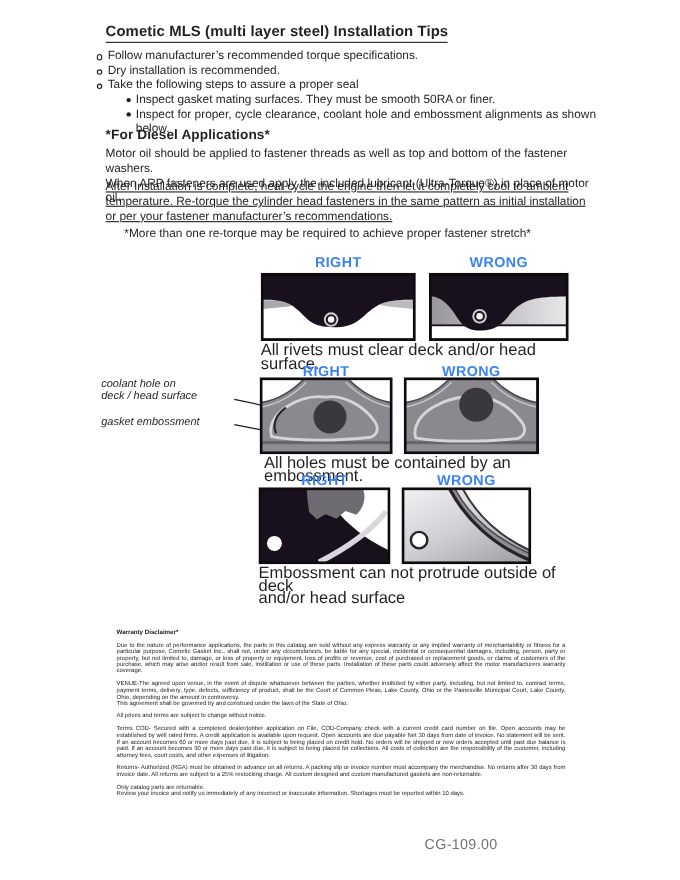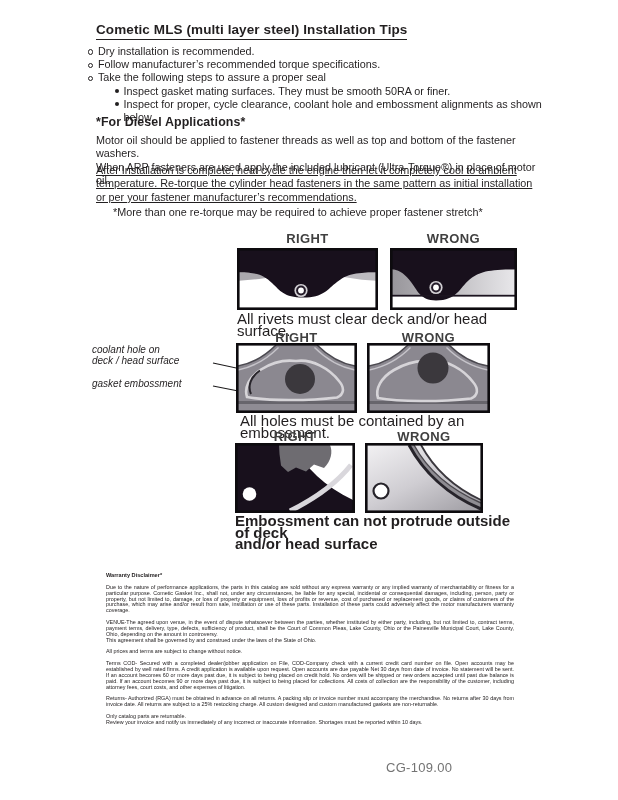--- a/index.html
+++ b/index.html
@@ -14,21 +14,21 @@
   .brow{display:flex;}
   .brow .glyph-o{flex:none;width:3.4px;height:3.4px;border:1.1px solid #221f20;border-radius:50%;
                  margin:4.3px 4.5px 0 0;}
   .brow .glyph-f{flex:none;width:4px;height:4px;background:#221f20;border-radius:50%;
                  margin:4.3px 4.5px 0 0;}
   .brow.sub{margin-left:27px;}
 
   .h2{font-size:12.4px;font-weight:bold;letter-spacing:.1px;}
   .para{font-size:10.8px;line-height:13.4px;white-space:pre-line;width:452px;}
 
-  .dlabel{font-size:13px;font-weight:700;letter-spacing:.4px;text-align:center;color:#404040;}
+  .dlabel{font-size:13px;font-weight:700;letter-spacing:.4px;text-align:center;color:#3b82f6;}
   .caption{font-size:15px;line-height:11.5px;white-space:pre-line;}
 
   .side-label{font-size:10px;line-height:10.8px;text-align:left;white-space:pre-line;font-style:italic;}
 
   .legal{width:408px;font-size:5.4px;line-height:5.9px;text-align:justify;color:#262324;}
   .legal .lh{font-weight:bold;font-size:5.6px;margin:0 0 5.8px 0;text-align:left;}
   .legal p{margin:0 0 5.8px 0;white-space:pre-line;}
 
   .docnum{font-size:13px;letter-spacing:.3px;color:#737373;}
   svg{display:block;}
@@ -38,25 +38,25 @@
 
 <div class="page">
 
   <div class="abs" style="left:96px;top:20px;">
     <span class="doc-title">Cometic MLS (multi layer steel) Installation Tips</span>
   </div>
 
   <div class="abs bullets" style="left:88px;top:45px;width:470px;">
     <div class="brow">
         <span class="glyph-o"></span>
-        <span>Dry installation is recommended.</span>
+        <span>Follow manufacturer’s recommended torque specifications.</span>
       </div>
     <div class="brow">
         <span class="glyph-o"></span>
-        <span>Follow manufacturer’s recommended torque specifications.</span>
+        <span>Dry installation is recommended.</span>
       </div>
     <div class="brow">
         <span class="glyph-o"></span>
         <span>Take the following steps to assure a proper seal</span>
       </div>
     <div class="brow sub">
         <span class="glyph-f"></span>
         <span>Inspect gasket mating surfaces.  They must be smooth 50RA or finer.</span>
       </div>
     <div class="brow sub">
@@ -178,21 +178,21 @@
     <rect x="2" y="2" width="114" height="66" fill="#ffffff"></rect>
     <path d="M2,2 H56 C68,24 88,44 116,57 L116,68 H2 Z" fill="url(#p3wg)"></path>
     <path d="M56,2 C68,24 88,44 116,57" fill="none" stroke="#3a373d" stroke-width="1.8"></path>
     <path d="M49,2 C62,26 84,46 116,60 L116,66 C82,52 58,28 44,2 Z" fill="#8e8c92"></path>
     <path d="M44,2 C58,28 82,52 116,66" fill="none" stroke="#26232a" stroke-width="3"></path>
     <path d="M49,2 C62,26 84,46 116,60" fill="none" stroke="#4a474d" stroke-width="1.4"></path>
     <circle cx="16" cy="48" r="7.5" fill="#ffffff" stroke="#26232a" stroke-width="2.2"></circle>
     <rect x="1.3" y="1.3" width="115.4" height="67.4" fill="none" stroke="#0d0b0e" stroke-width="2.6"></rect>
   </svg>
 
-  <div class="abs caption" style="left:235px;top:515px;width:280px;font-weight:bold;">Embossment can not protrude outside of deck
+  <div class="abs caption" style="left:235px;top:515px;width:280px;">Embossment can not protrude outside of deck
 and/or head surface</div>
 
   <div class="abs legal" style="left:106px;top:573px;">
     <div class="lh">Warranty Disclaimer*</div>
     <p>Due to the nature of performance applications, the parts in this catalog are sold without any express warranty or any implied warranty of merchantability or fitness for a particular purpose.  Cometic Gasket Inc., shall not, under any circumstances, be liable for any special, incidental or consequential damages, including, person, party or property, but not limited to, damage, or loss of property or equipment, loss of profits or revenue, cost of purchased or replacement goods, or claims of customers of the purchase, which may arise and/or result from sale, instillation or use of these parts.  Installation of these parts could adversely affect the motor manufacturers warranty coverage.</p>
     <p>VENUE-The agreed upon venue, in the event of dispute whatsoever between the parties, whether instituted by either party, including, but not limited to, contract terms, payment terms, delivery, type, defects, sufficiency of product, shall be the Court of Common Pleas, Lake County, Ohio or the Painesville Municipal Court, Lake County, Ohio, depending on the amount in controversy.
 This agreement shall be governed by and construed under the laws of the State of Ohio.</p>
     <p>All prices and terms are subject to change without notice.</p>
     <p>Terms COD- Secured with a completed dealer/jobber application on File, COD-Company check with a current credit card number on file.  Open accounts may be established by well rated firms.  A credit application is available upon request.  Open accounts are due payable Net 30 days from date of invoice.  No statement will be sent.  If an account becomes 60 or more days past due, it is subject to being placed on credit hold.  No orders will be shipped or new orders accepted until past due balance is paid.  If an account becomes 90 or more days past due, it is subject to being placed for collections.  All costs of collection are the responsibility of the customer, including attorney fees, court costs, and other expenses of litigation.</p>
     <p>Returns- Authorized (RGA) must be obtained in advance on all returns.  A packing slip or invoice number must accompany the merchandise.  No returns after 30 days from invoice date.  All returns are subject to a 25% restocking charge.  All custom designed and custom manufactured gaskets are non-returnable.</p>

